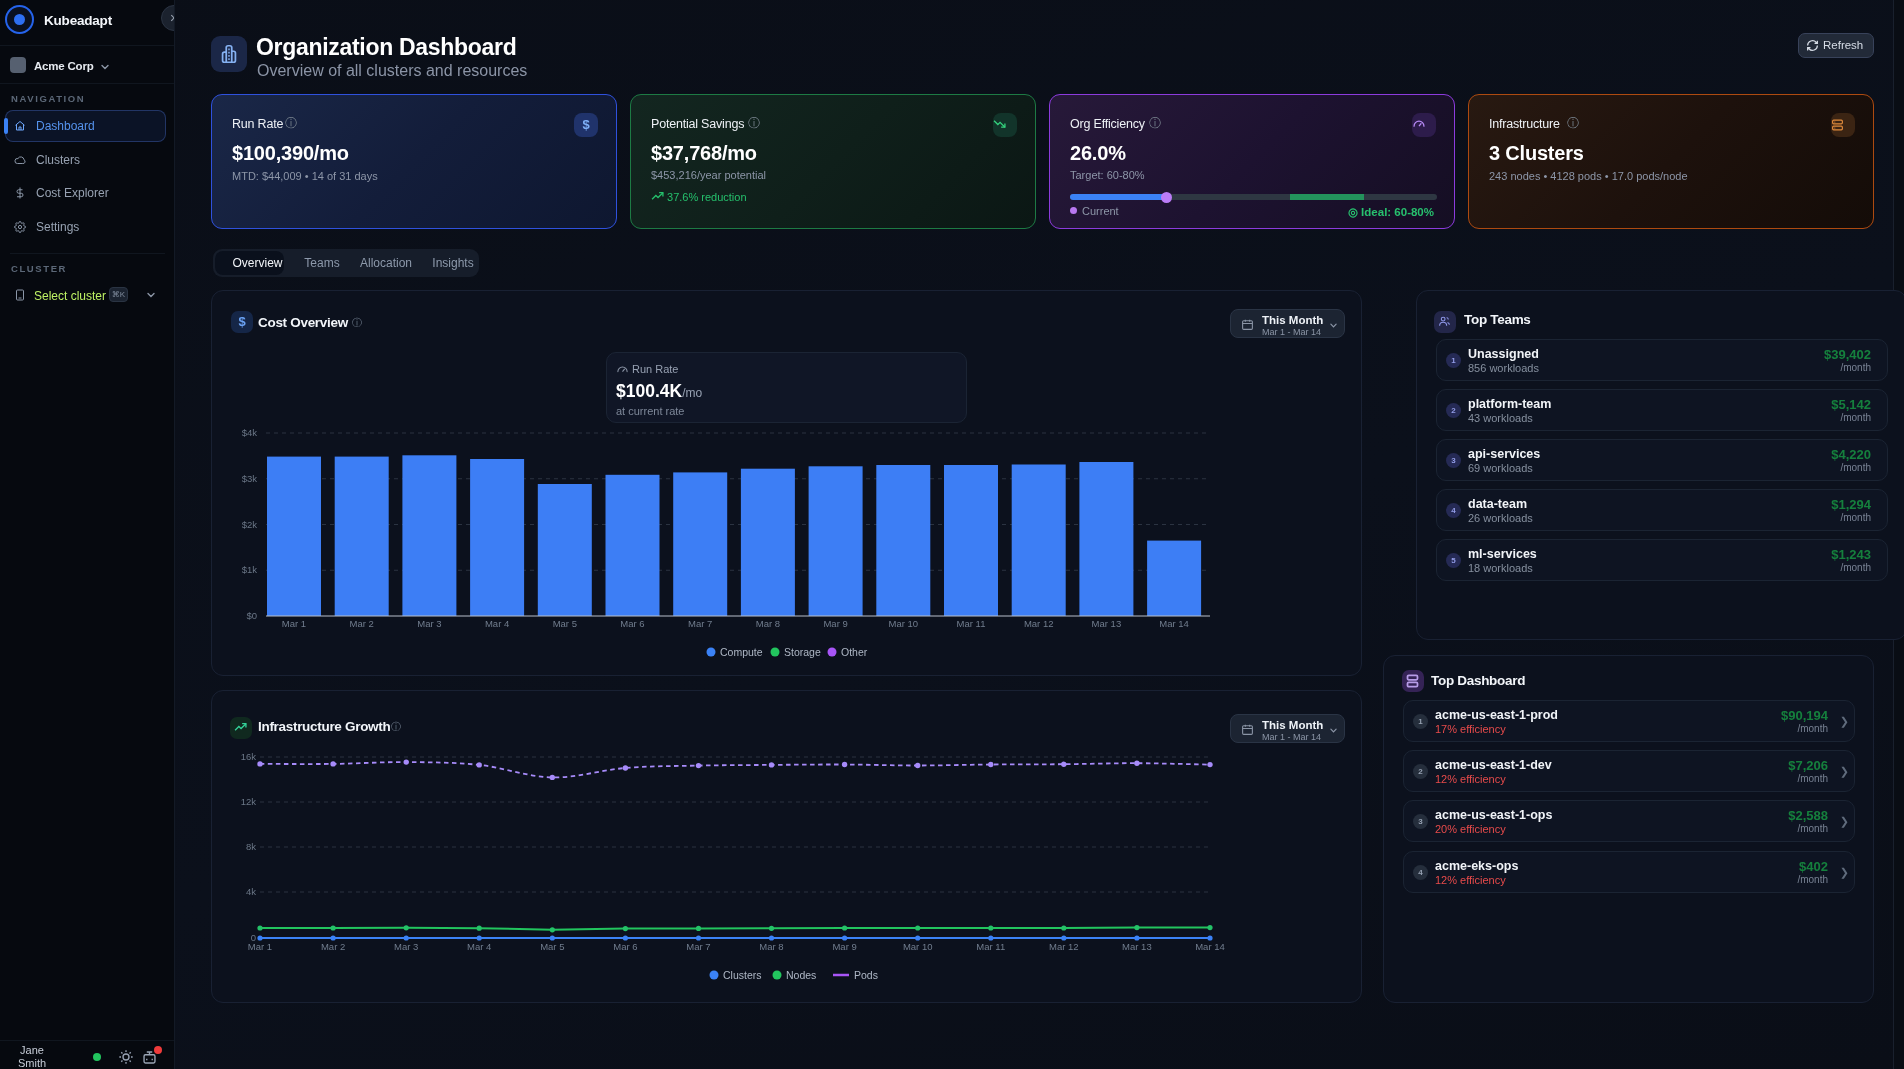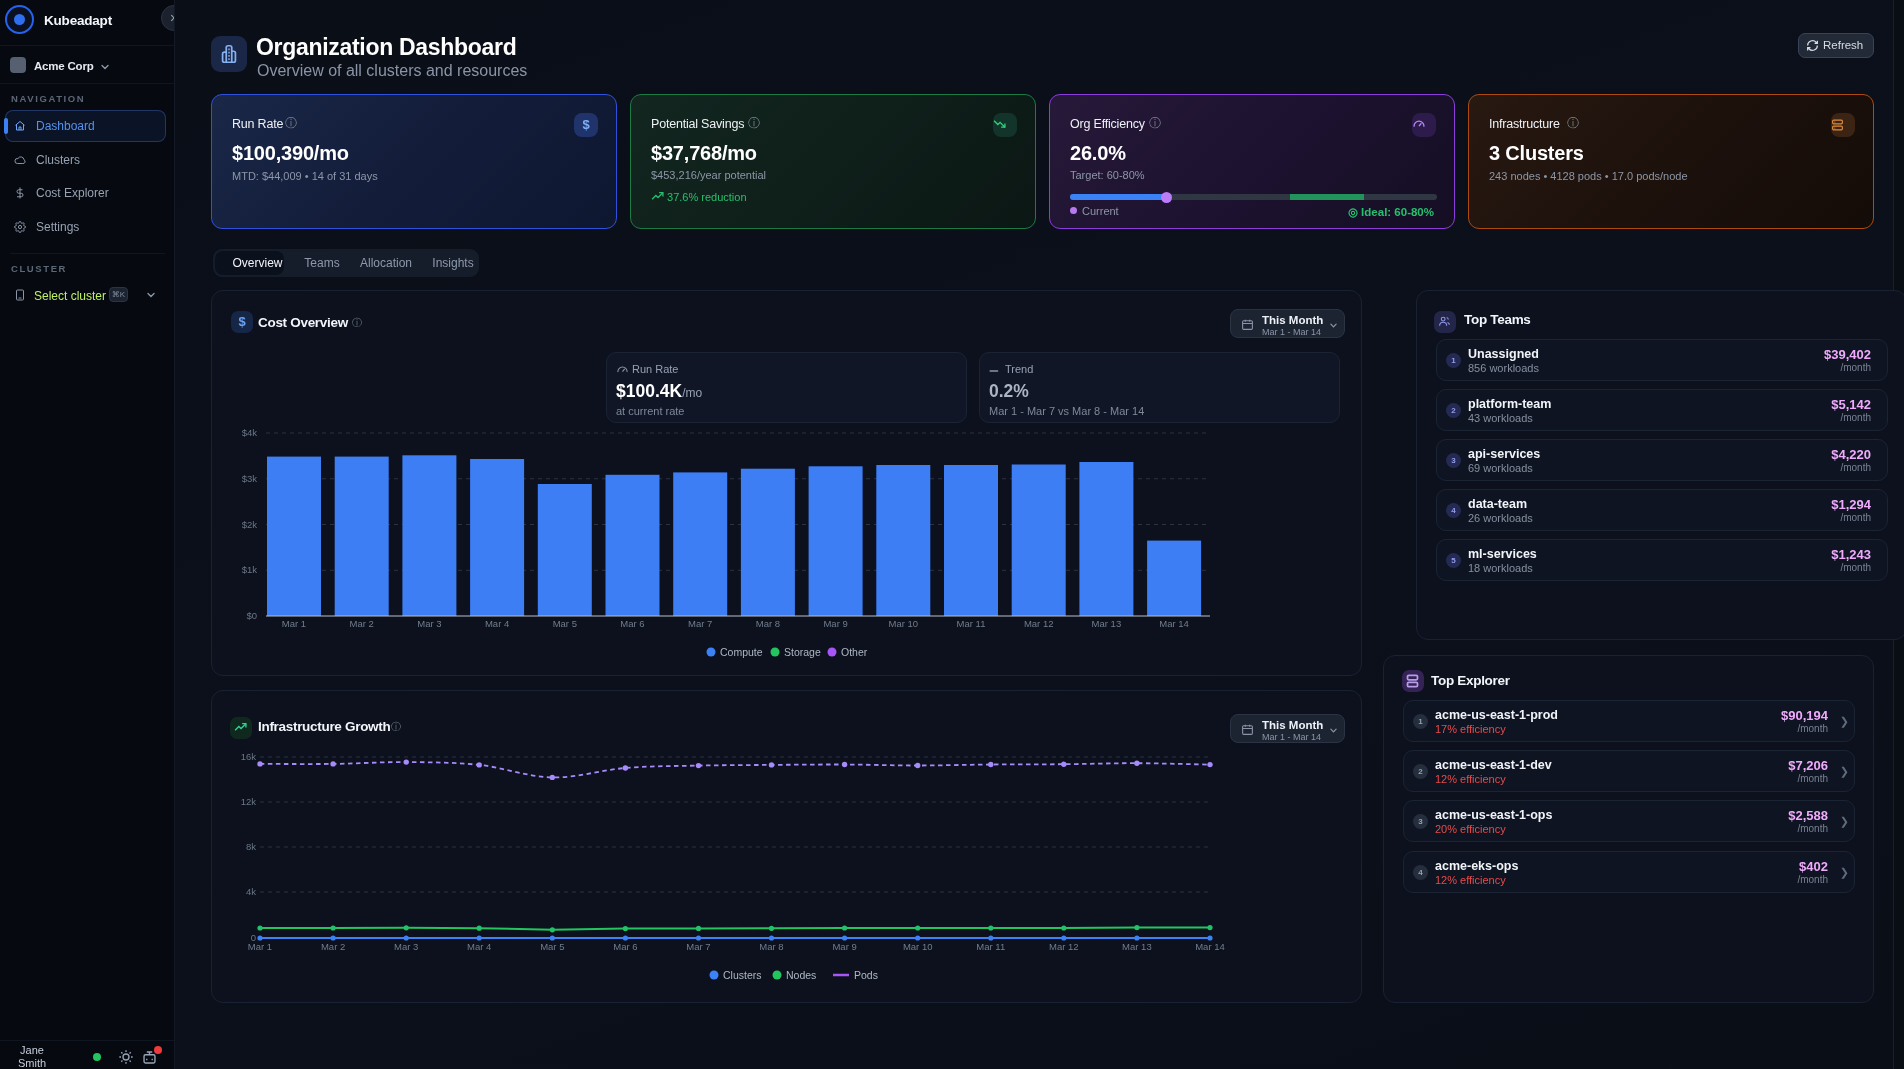--- a/index.html
+++ b/index.html
@@ -52,21 +52,21 @@
 .sb-val{position:absolute;left:9px;top:28px;font-size:17.5px;font-weight:bold;color:#fff;}
 .sb-sub{position:absolute;left:9px;top:52px;font-size:11px;color:#7e8899;}
 
 .lrow{position:absolute;left:20px;width:452px;height:42px;background:#0e1422;border:1px solid #1b2433;border-radius:10px;}
 .badge{position:absolute;left:9px;top:13px;width:15px;height:15px;border-radius:50%;font-size:8px;text-align:center;line-height:15px;font-weight:bold;}
 .badge.ind{background:#252a55;color:#939de8;}
 .badge.gry{background:#252e3c;color:#96a1b2;}
 .r-name{position:absolute;left:31px;top:7px;font-size:12.5px;font-weight:bold;color:#f1f4f8;}
 .r-sub{position:absolute;left:31px;top:22px;font-size:11px;color:#86909f;}
 .r-sub.red{color:#e84b4b;}
-.r-amt{position:absolute;right:16px;top:7px;font-size:13px;font-weight:bold;color:#f0abfc;text-align:right;}
+.r-amt{position:absolute;right:16px;top:7px;font-size:13px;font-weight:bold;color:#15803d;text-align:right;}
 .r-per{position:absolute;right:16px;top:22px;font-size:10px;color:#788294;text-align:right;}
 .r-chev{position:absolute;right:5px;top:14px;color:#5f6b7c;font-size:11px;}
 svg{display:block;}
 </style>
 </head>
 <body>
 <div id="page">
 
 <div id="sidebar">
   <div class="logo-outer">
@@ -227,28 +227,20 @@
       </svg>
 </div>
 <div class="statbox" style="left:606px;top:352px;">
   <svg class="abs" style="left:9px;top:11px" width="13" height="13" viewBox="0 0 24 24" fill="none" stroke="#8b95a6" stroke-width="2">
         <path d="M12 14l4-5"></path>
         <path d="M20.5 14a8.5 8.5 0 1 0-17 0" stroke-linecap="round"></path>
       </svg>
   <div class="sb-lab">Run Rate</div>
   <div class="sb-val">$100.4K<span style="font-size:12px;font-weight:normal;color:#97a1b2;">/mo</span></div>
   <div class="sb-sub">at current rate</div>
-</div>
-<div class="statbox" style="left:979px;top:352px;">
-  <svg class="abs" style="left:9px;top:15px" width="13" height="6" viewBox="0 0 24 8" fill="none" stroke="#8b95a6" stroke-width="2.4">
-        <path d="M2 4h14" stroke-linecap="round"></path>
-      </svg>
-  <div class="sb-lab">Trend</div>
-  <div class="sb-val" style="color:#aab4c2;">0.2%</div>
-  <div class="sb-sub">Mar 1 - Mar 7 vs Mar 8 - Mar 14</div>
 </div>
 <svg class="abs" style="left:211px;top:290px" width="1151" height="386" viewBox="0 0 1151 386">
 <line x1="55" y1="143" x2="999" y2="143" stroke="#2b3341" stroke-width="1" stroke-dasharray="4 4"></line>
 <line x1="55" y1="188.75" x2="999" y2="188.75" stroke="#2b3341" stroke-width="1" stroke-dasharray="4 4"></line>
 <line x1="55" y1="234.5" x2="999" y2="234.5" stroke="#2b3341" stroke-width="1" stroke-dasharray="4 4"></line>
 <line x1="55" y1="280.25" x2="999" y2="280.25" stroke="#2b3341" stroke-width="1" stroke-dasharray="4 4"></line>
 <text x="46" y="146" text-anchor="end" font-size="9.5" fill="#6b7787">$4k</text>
 <text x="46" y="191.75" text-anchor="end" font-size="9.5" fill="#6b7787">$3k</text>
 <text x="46" y="237.5" text-anchor="end" font-size="9.5" fill="#6b7787">$2k</text>
 <text x="46" y="283.25" text-anchor="end" font-size="9.5" fill="#6b7787">$1k</text>
@@ -434,21 +426,21 @@
 </div>
 </div>
 
 <div class="panel" style="left:1383px;top:655px;width:491px;height:348px;">
 <div class="p-ico" style="left:18px;top:14px;background:#352356;">
 <svg style="margin:3px 0 0 3px;display:block" width="15" height="16" viewBox="0 0 24 24" fill="none" stroke="#b79ce8" stroke-width="2.8">
           <rect x="4" y="3" width="16" height="7" rx="2"></rect>
           <rect x="4" y="14" width="16" height="7" rx="2"></rect>
         </svg>
       </div>
-<div class="p-title" style="top:17px;">Top Explorer</div>
+<div class="p-title" style="top:17px;">Top Dashboard</div>
 <div class="lrow" style="top:44.0px;left:19px;">
 <div class="badge gry">1</div>
 <div class="r-name">acme-us-east-1-prod</div>
         <div class="r-sub red">17% efficiency</div>
 <div class="r-amt" style="right:26px;">$90,194</div>
         <div class="r-per" style="right:26px;">/month</div>
 <div class="r-chev">❯</div>
 </div>
 <div class="lrow" style="top:94.2px;left:19px;">
 <div class="badge gry">2</div>

